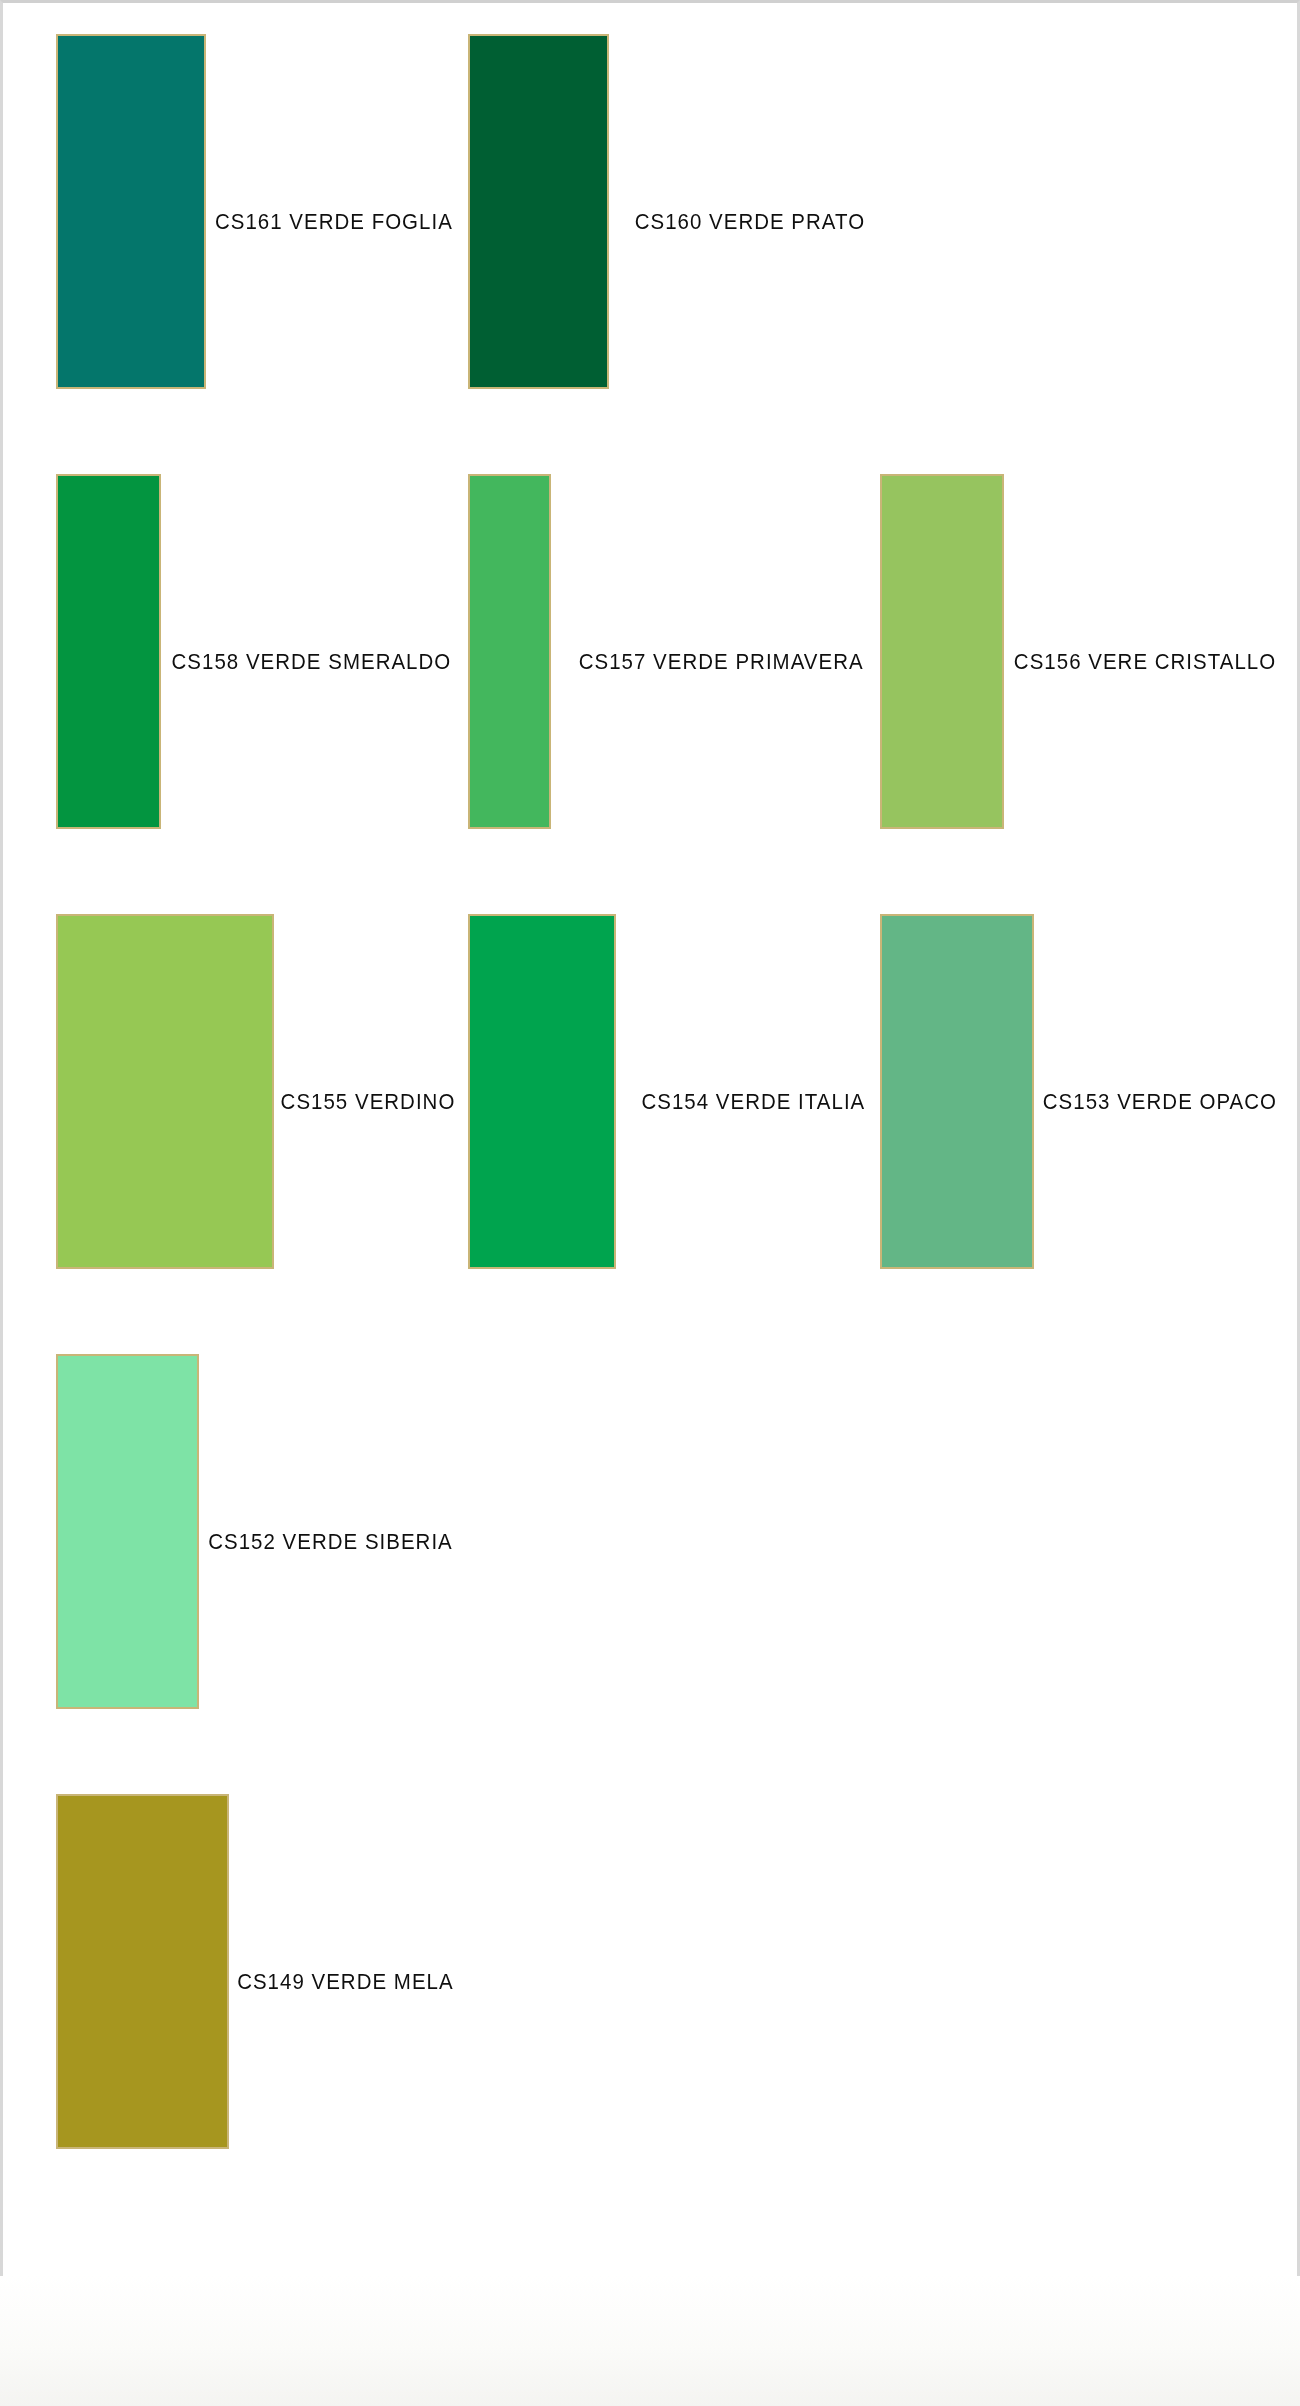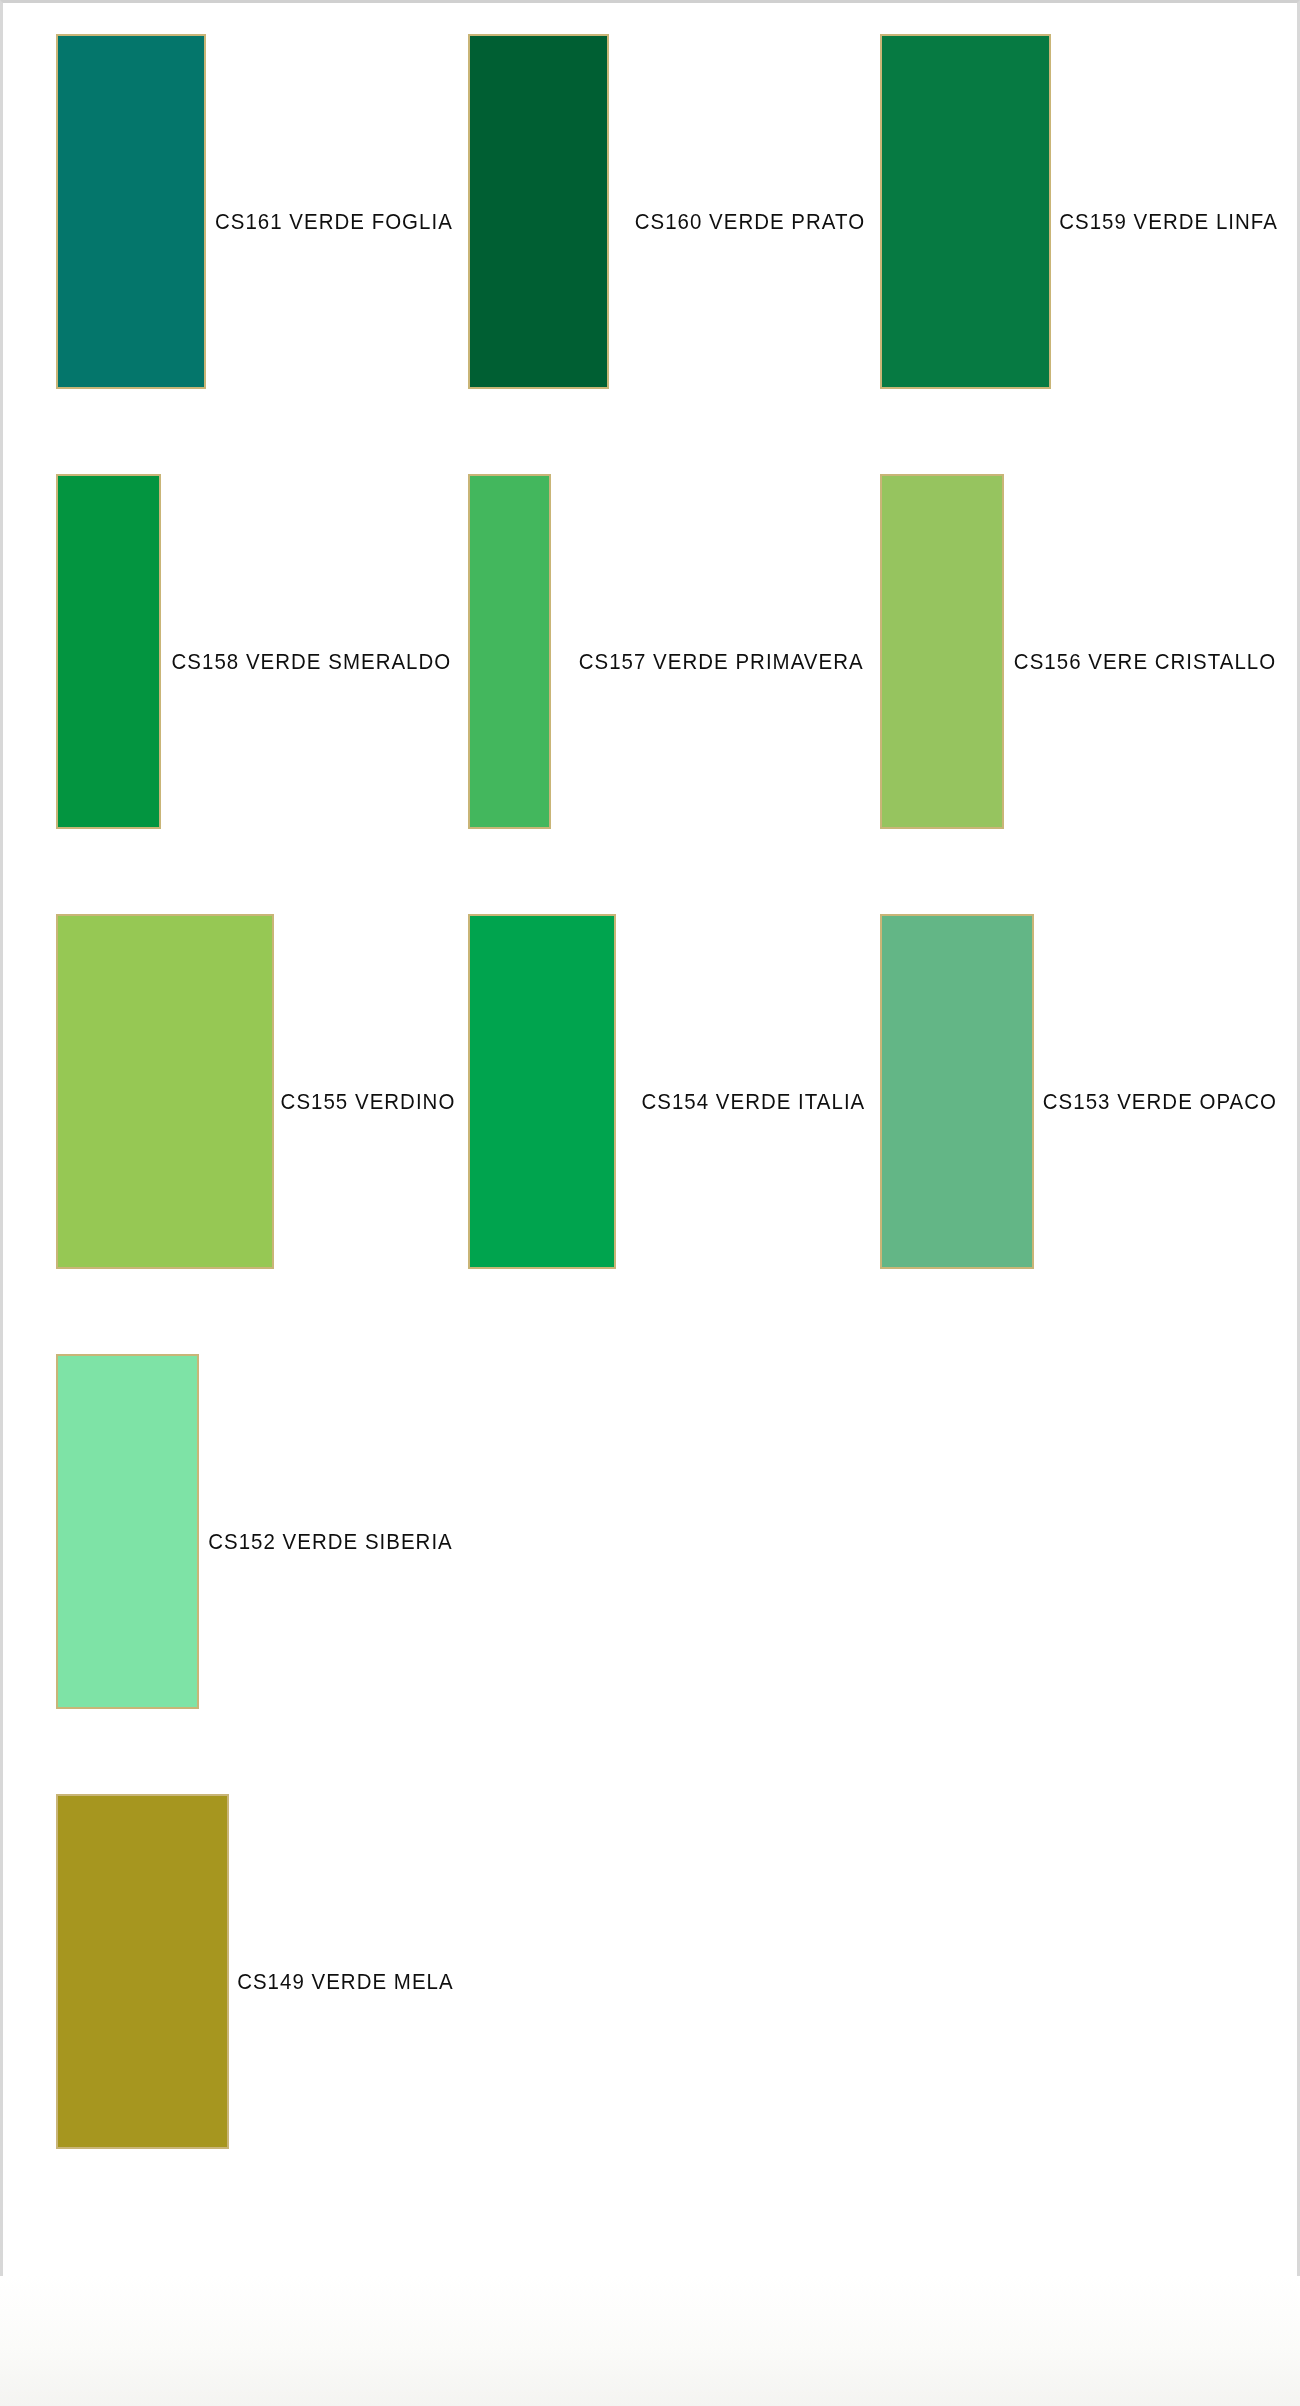--- a/index.html
+++ b/index.html
@@ -105,24 +105,20 @@
 
     <div class="swatch-row">
       <div class="swatch-cell">
         <div class="swatch-chip" style="background-color: rgb(4, 118, 107); border-color: rgb(201, 181, 119);"></div>
         <div class="swatch-label" style="color: rgb(15, 15, 15);">CS161 VERDE FOGLIA</div>
       </div>
       <div class="swatch-cell">
         <div class="swatch-chip" style="background-color: rgb(0, 95, 51); border-color: rgb(201, 181, 119);"></div>
         <div class="swatch-label" style="color: rgb(15, 15, 15);">CS160 VERDE PRATO</div>
       </div>
-      <div class="swatch-cell">
-        <div class="swatch-chip" style="background-color: rgb(6, 122, 66); border-color: rgb(201, 181, 119);"></div>
-        <div class="swatch-label" style="color: rgb(15, 15, 15);">CS159 VERDE LINFA</div>
-      </div>
     </div>
 
     <div class="swatch-row">
       <div class="swatch-cell">
         <div class="swatch-chip" style="background-color: rgb(3, 149, 64); border-color: rgb(201, 181, 119);"></div>
         <div class="swatch-label" style="color: rgb(15, 15, 15);">CS158 VERDE SMERALDO</div>
       </div>
       <div class="swatch-cell">
         <div class="swatch-chip" style="background-color: rgb(67, 183, 93); border-color: rgb(201, 181, 119);"></div>
         <div class="swatch-label" style="color: rgb(15, 15, 15);">CS157 VERDE PRIMAVERA</div>

